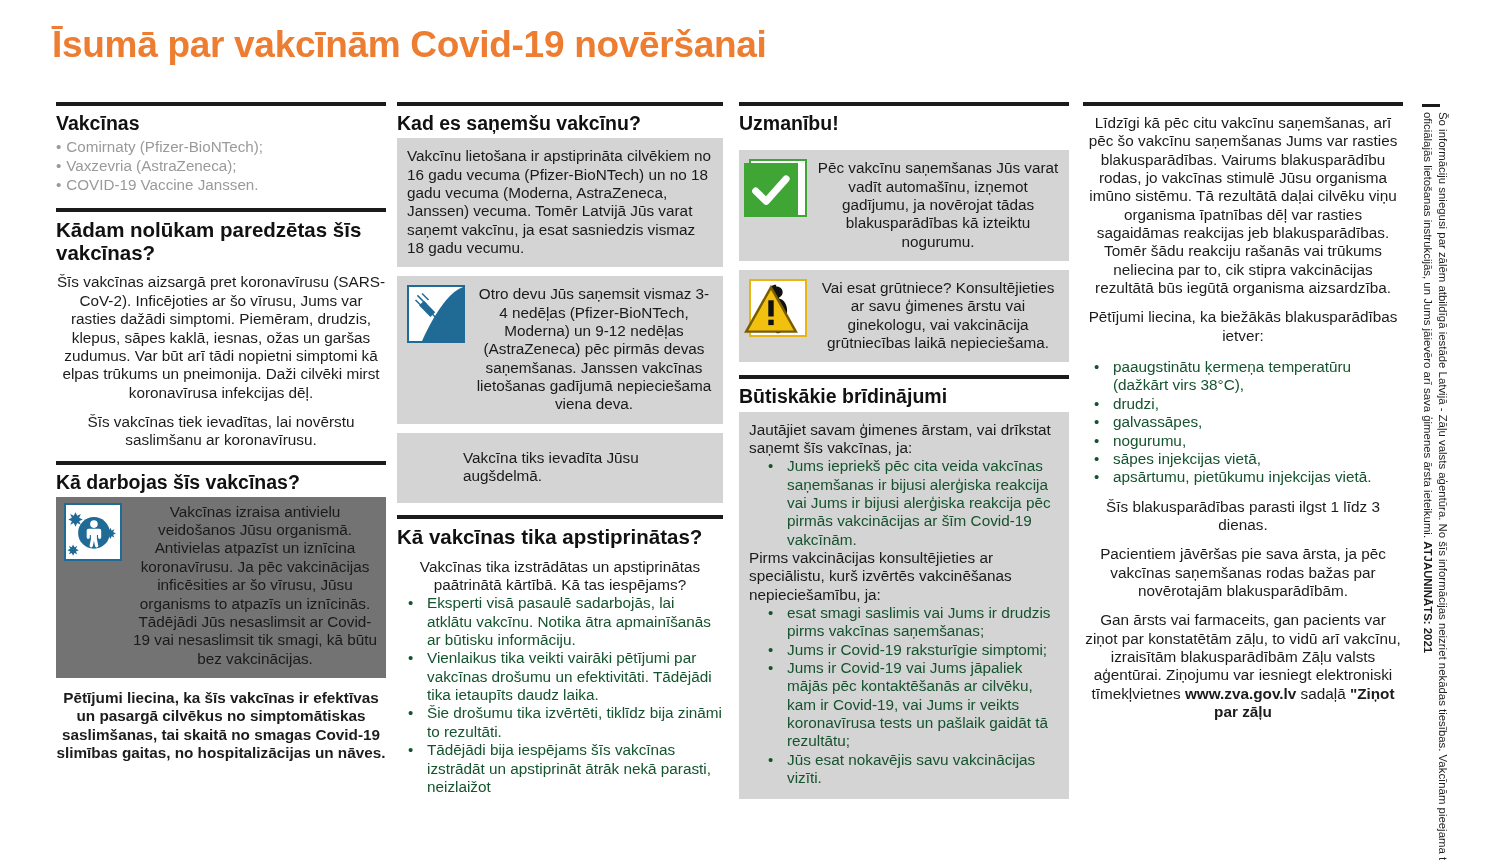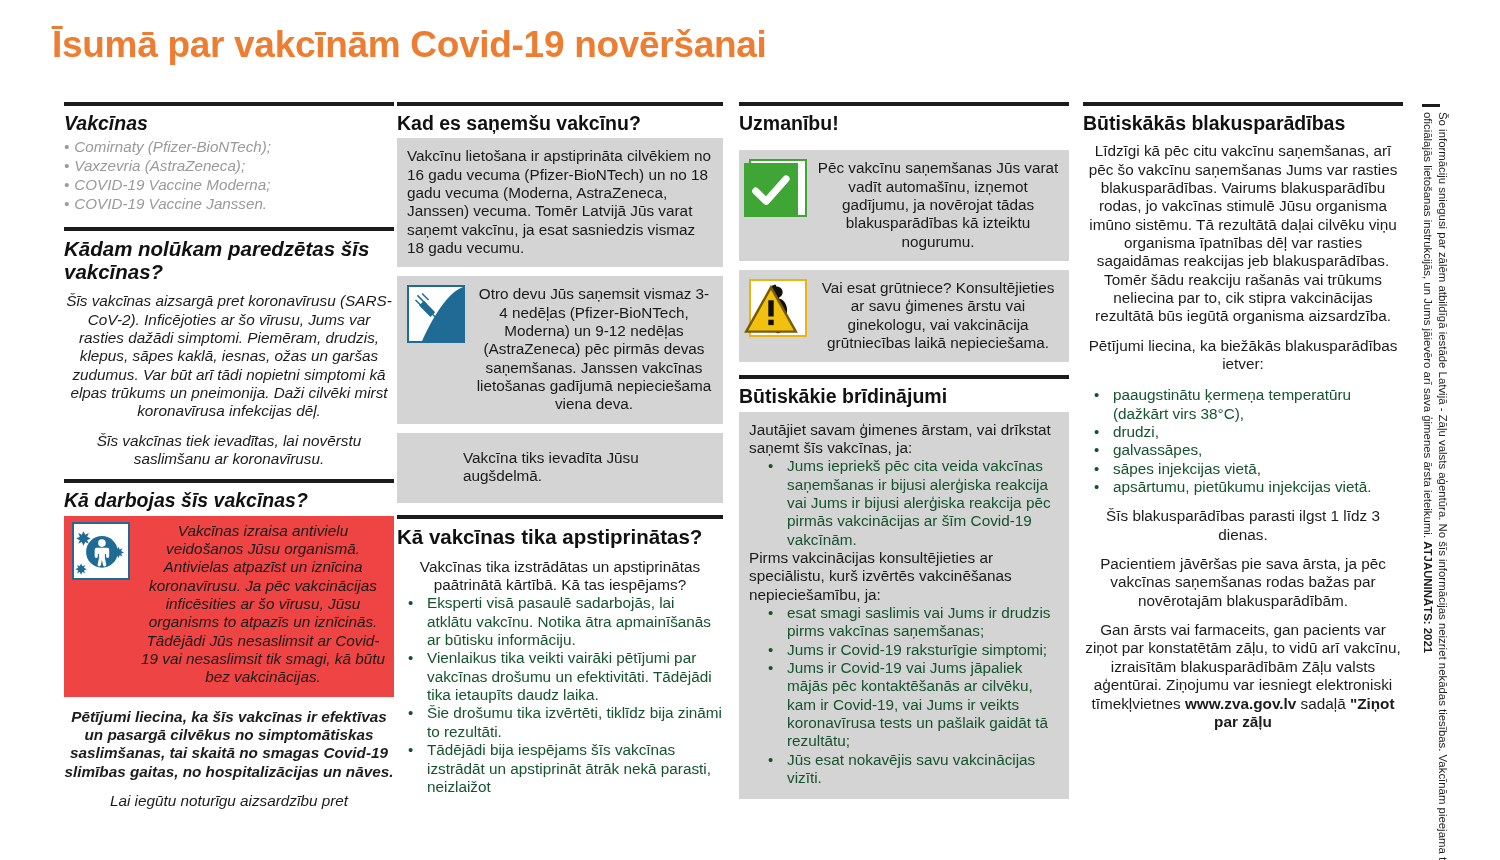--- a/index.html
+++ b/index.html
@@ -13,21 +13,21 @@
   
   .title{
     position:absolute;left:52px;top:24px;
     font-size:37px;font-weight:bold;color:#ED7D31;
     letter-spacing:-0.3px;white-space:nowrap;
   }
 
   
   .cols{position:absolute;left:0;top:102px;width:1500px;}
   .col{position:absolute;top:0;}
-  .c1{left:64px;width:330px;font-style:italic;}
+  .c1{left:56px;width:330px;}
   .c2{left:397px;width:326px;}
   .c3{left:739px;width:330px;}
   .c4{left:1083px;width:320px;}
 
   .rule{height:4px;background:#1b1b1b;width:100%;}
 
   h2.sec{
     font-size:19.5px;font-weight:bold;margin:6px 0 4px 0;
     line-height:1.14;color:#111;
   }
@@ -72,21 +72,21 @@
   .icobox.green{border:2px solid #3fa535;}
   .icobox.yellow{border:2px solid #e8b511;}
 
   .icobox svg{display:block;width:100%;height:100%;}
 
   .badge{
     position:absolute;width:19px;height:19px;left:-7px;bottom:-2px;
   }
 
   
-  .greyflush{background:#ef4444;padding:6px 8px 10px 8px;margin-bottom:11px;}
+  .greyflush{background:#737373;padding:6px 8px 10px 8px;margin-bottom:11px;}
 
   
   .sidebar{
     position:absolute;left:1412px;top:104px;width:40px;height:756px;
   }
   .sidebar .vrule{
     position:absolute;left:10px;top:0;width:18px;height:3px;background:#1b1b1b;
   }
   .vtextwrap{
     position:absolute;left:0;top:8px;width:756px;height:40px;
@@ -109,21 +109,20 @@
 
   <div class="cols">
 
     <div class="col c1">
 
       <div class="rule"></div>
       <h2 class="sec">Vakcīnas</h2>
       <ul class="plain">
         <li>Comirnaty (Pfizer-BioNTech);</li>
         <li>Vaxzevria (AstraZeneca);</li>
-        <li>COVID-19 Vaccine Moderna;</li>
         <li>COVID-19 Vaccine Janssen.</li>
       </ul>
 
       <div class="rule" style="margin-top:13px;"></div>
       <h2 class="sec big">Kādam nolūkam paredzētas šīs vakcīnas?</h2>
       <p class="body" style="margin-top:9px;">Šīs vakcīnas aizsargā pret koronavīrusu (SARS-CoV-2). Inficējoties ar šo vīrusu, Jums var rasties dažādi simptomi. Piemēram, drudzis, klepus, sāpes kaklā, iesnas, ožas un garšas zudumus. Var būt arī tādi nopietni simptomi kā elpas trūkums un pneimonija. Daži cilvēki mirst koronavīrusa infekcijas dēļ.</p>
       <p class="body">Šīs vakcīnas tiek ievadītas, lai novērstu saslimšanu ar koronavīrusu.</p>
 
       <div class="rule" style="margin-top:3px;"></div>
       <h2 class="sec">Kā darbojas šīs vakcīnas?</h2>
@@ -143,21 +142,20 @@
                 <circle cx="30" cy="20.5" r="4.1"></circle>
                 <path d="M24.2 25.5 h11.6 a2 2 0 0 1 2 2 v7.2 a1.7 1.7 0 0 1 -3.4 0 v-2.4 h-1.2 v4.1 l1.5 7.4 a1.8 1.8 0 0 1 -3.5 .6 l-1.2-6 -1.2 6 a1.8 1.8 0 0 1 -3.5 -.6 l1.5-7.4 v-4.1 h-1.2 v2.4 a1.7 1.7 0 0 1 -3.4 0 v-7.2 a2 2 0 0 1 2 -2 z"></path>
               </g>
             </svg>
           </div>
           <div class="txt">Vakcīnas izraisa antivielu veidošanos Jūsu organismā. Antivielas atpazīst un iznīcina koronavīrusu. Ja pēc vakcinācijas inficēsities ar šo vīrusu, Jūsu organisms to atpazīs un iznīcinās. Tādējādi Jūs nesaslimsit ar Covid-19 vai nesaslimsit tik smagi, kā būtu bez vakcinācijas.</div>
         </div>
       </div>
 
       <p class="body bold">Pētījumi liecina, ka šīs vakcīnas ir efektīvas un pasargā cilvēkus no simptomātiskas saslimšanas, tai skaitā no smagas Covid-19 slimības gaitas, no hospitalizācijas un nāves.</p>
-      <p class="body">Lai iegūtu noturīgu aizsardzību pret</p>
     </div>
 
     <div class="col c2">
 
       <div class="rule"></div>
       <h2 class="sec">Kad es saņemšu vakcīnu?</h2>
 
       <div class="grey">
         <p>Vakcīnu lietošana ir apstiprināta cilvēkiem no 16 gadu vecuma (Pfizer-BioNTech) un no 18 gadu vecuma (Moderna, AstraZeneca, Janssen) vecuma. Tomēr Latvijā Jūs varat saņemt vakcīnu, ja esat sasniedzis vismaz 18 gadu vecumu.</p>
       </div>
@@ -255,27 +253,27 @@
           <li>Jums ir Covid-19 raksturīgie simptomi;</li>
           <li>Jums ir Covid-19 vai Jums jāpaliek mājās pēc kontaktēšanās ar cilvēku, kam ir Covid-19, vai Jums ir veikts koronavīrusa tests un pašlaik gaidāt tā rezultātu;</li>
           <li>Jūs esat nokavējis savu vakcinācijas vizīti.</li>
         </ul>
       </div>
     </div>
 
     <div class="col c4">
 
       <div class="rule"></div>
-      <h2 class="sec">Būtiskākās blakusparādības</h2>
       <p class="body" style="margin-top:8px;">Līdzīgi kā pēc citu vakcīnu saņemšanas, arī pēc šo vakcīnu saņemšanas Jums var rasties blakusparādības. Vairums blakusparādību rodas, jo vakcīnas stimulē Jūsu organisma imūno sistēmu. Tā rezultātā daļai cilvēku viņu organisma īpatnības dēļ var rasties sagaidāmas reakcijas jeb blakusparādības. Tomēr šādu reakciju rašanās vai trūkums neliecina par to, cik stipra vakcinācijas rezultātā būs iegūtā organisma aizsardzība.</p>
       <p class="body tight">Pētījumi liecina, ka biežākās blakusparādības ietver:</p>
       <ul class="bul" style="margin-top:13px;margin-bottom:11px;">
         <li>paaugstinātu ķermeņa temperatūru (dažkārt virs 38°C),</li>
         <li>drudzi,</li>
         <li>galvassāpes,</li>
+        <li>nogurumu,</li>
         <li>sāpes injekcijas vietā,</li>
         <li>apsārtumu, pietūkumu injekcijas vietā.</li>
       </ul>
       <p class="body">Šīs blakusparādības parasti ilgst 1 līdz 3 dienas.</p>
       <p class="body">Pacientiem jāvēršas pie sava ārsta, ja pēc vakcīnas saņemšanas rodas bažas par novērotajām blakusparādībām.</p>
       <p class="body"><span>Gan ārsts vai farmaceits, gan pacients var ziņot par konstatētām zāļu, to vidū arī vakcīnu, izraisītām blakusparādībām Zāļu valsts aģentūrai. Ziņojumu var iesniegt elektroniski tīmekļvietnes </span><b class="inl">www.zva.gov.lv</b><span> sadaļā </span><b class="inl">"Ziņot par zāļu</b></p>
     </div>
 
   </div>
 

